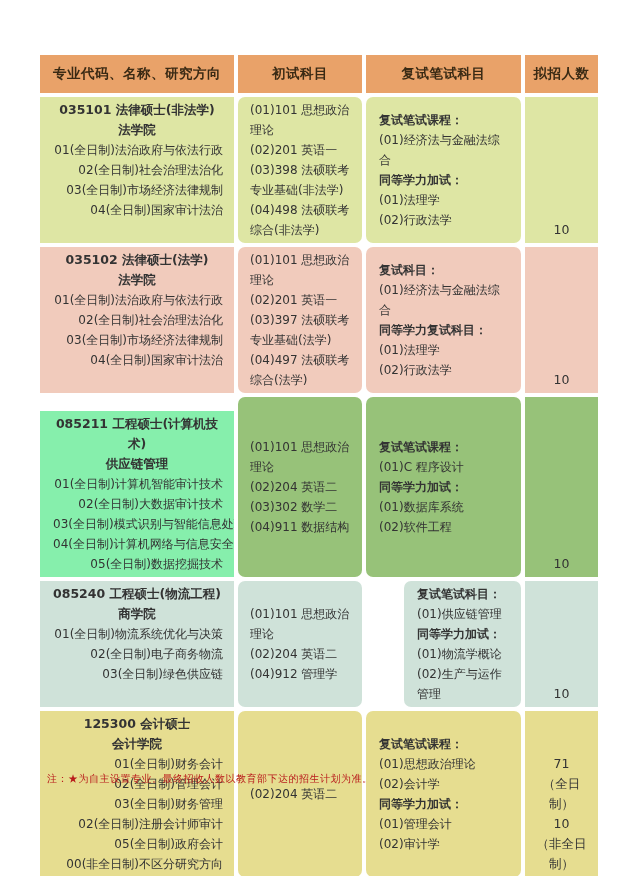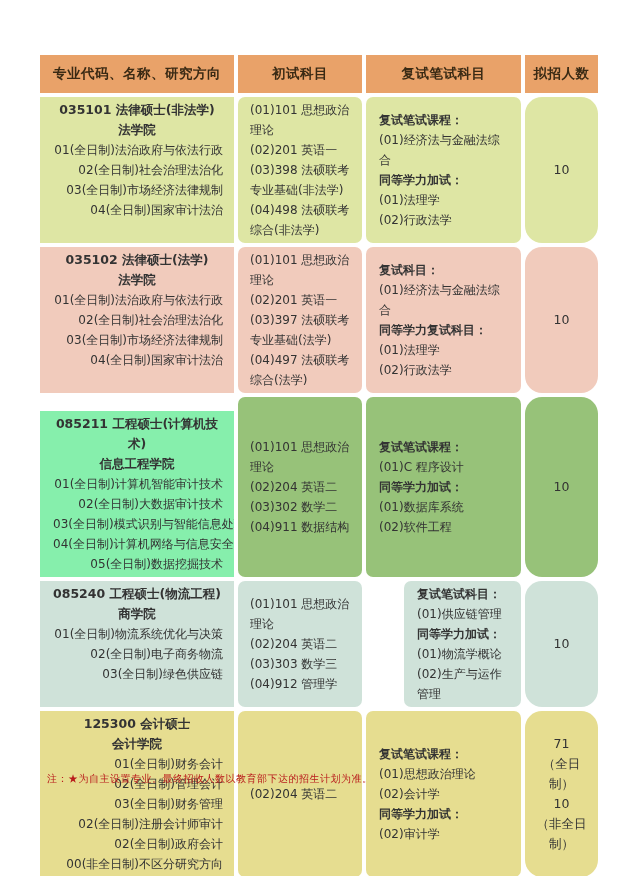--- a/index.html
+++ b/index.html
@@ -35,22 +35,22 @@
   }
   .cell-program .title { font-weight: bold; text-align: center; font-size: 12.5px; }
   .cell-program .dir { text-align: right; white-space: nowrap; padding-left: 2px; }
   .cell-initial, .cell-retest {
     display: flex; flex-direction: column; justify-content: center; border-radius: 7px;
   }
   .cell-initial .line { text-align: left; padding-left: 1px; }
   .cell-retest .line { text-align: left; padding-left: 2px; }
   .cell-retest .bold { font-weight: bold; }
   .cell-quota {
-    display: flex; flex-direction: column; justify-content: center; align-items: center;
-    text-align: center; font-size: 12.5px; border-radius: 17px;
+    display: flex; flex-direction: column; justify-content: flex-end; align-items: center;
+    text-align: center; font-size: 12.5px;
   }
   .note {
     position: absolute; left: 47px; top: 772px;
     font-family: Liberation Sans, sans-serif;
     font-size: 10px; color: #b91c1c; letter-spacing: 0.5px;
   }
 </style>
 </head>
 <body>
 
@@ -111,21 +111,21 @@
             <div class="line">(01)法理学</div>
             <div class="line">(02)行政法学</div>
           </div>
           <div class="cell cell-quota" style="background: rgb(241, 203, 188);">
             <div class="qline">10</div>
           </div>
         </div>
         <div class="trow">
           <div class="cell cell-program" style="background: #86efac; margin-top: 14px;">
             <div class="title">085211 工程硕士(计算机技术)</div>
-            <div class="title">信息工程学院</div>
+            <div class="title">供应链管理</div>
             <div class="dir">01(全日制)计算机智能审计技术</div>
             <div class="dir">02(全日制)大数据审计技术</div>
             <div class="dir">03(全日制)模式识别与智能信息处理</div>
             <div class="dir">04(全日制)计算机网络与信息安全</div>
             <div class="dir">05(全日制)数据挖掘技术</div>
           </div>
           <div class="cell cell-initial" style="background: rgb(151, 194, 121);">
             <div class="line">(01)101 思想政治理论</div>
             <div class="line">(02)204 英语二</div>
             <div class="line">(03)302 数学二</div>
@@ -146,21 +146,20 @@
           <div class="cell cell-program" style="background: rgb(207, 226, 217);">
             <div class="title">085240 工程硕士(物流工程)</div>
             <div class="title">商学院</div>
             <div class="dir">01(全日制)物流系统优化与决策</div>
             <div class="dir">02(全日制)电子商务物流</div>
             <div class="dir">03(全日制)绿色供应链</div>
           </div>
           <div class="cell cell-initial" style="background: rgb(207, 226, 217);">
             <div class="line">(01)101 思想政治理论</div>
             <div class="line">(02)204 英语二</div>
-            <div class="line">(03)303 数学三</div>
             <div class="line">(04)912 管理学</div>
           </div>
           <div class="cell cell-retest" style="background: rgb(207, 226, 217); margin-left: 38px;">
             <div class="line bold">复试笔试科目：</div>
             <div class="line">(01)供应链管理</div>
             <div class="line bold">同等学力加试：</div>
             <div class="line">(01)物流学概论</div>
             <div class="line">(02)生产与运作管理</div>
           </div>
           <div class="cell cell-quota" style="background: rgb(207, 226, 217);">
@@ -168,31 +167,32 @@
           </div>
         </div>
         <div class="trow">
           <div class="cell cell-program" style="background: rgb(230, 221, 144);">
             <div class="title">125300 会计硕士</div>
             <div class="title">会计学院</div>
             <div class="dir">01(全日制)财务会计</div>
             <div class="dir">02(全日制)管理会计</div>
             <div class="dir">03(全日制)财务管理</div>
             <div class="dir">02(全日制)注册会计师审计</div>
-            <div class="dir">02(全日制)政府会计</div>
+            <div class="dir">05(全日制)政府会计</div>
             <div class="dir">00(非全日制)不区分研究方向</div>
           </div>
           <div class="cell cell-initial" style="background: rgb(230, 221, 144);">
             <div class="line">(02)204 英语二</div>
           </div>
           <div class="cell cell-retest" style="background: rgb(230, 221, 144);">
             <div class="line bold">复试笔试课程：</div>
             <div class="line">(01)思想政治理论</div>
             <div class="line">(02)会计学</div>
             <div class="line bold">同等学力加试：</div>
+            <div class="line">(01)管理会计</div>
             <div class="line">(02)审计学</div>
           </div>
           <div class="cell cell-quota" style="background: rgb(230, 221, 144);">
             <div class="qline">71</div>
             <div class="qline">（全日制）</div>
             <div class="qline">10</div>
             <div class="qline">（非全日制）</div>
           </div>
         </div>
       </div>

